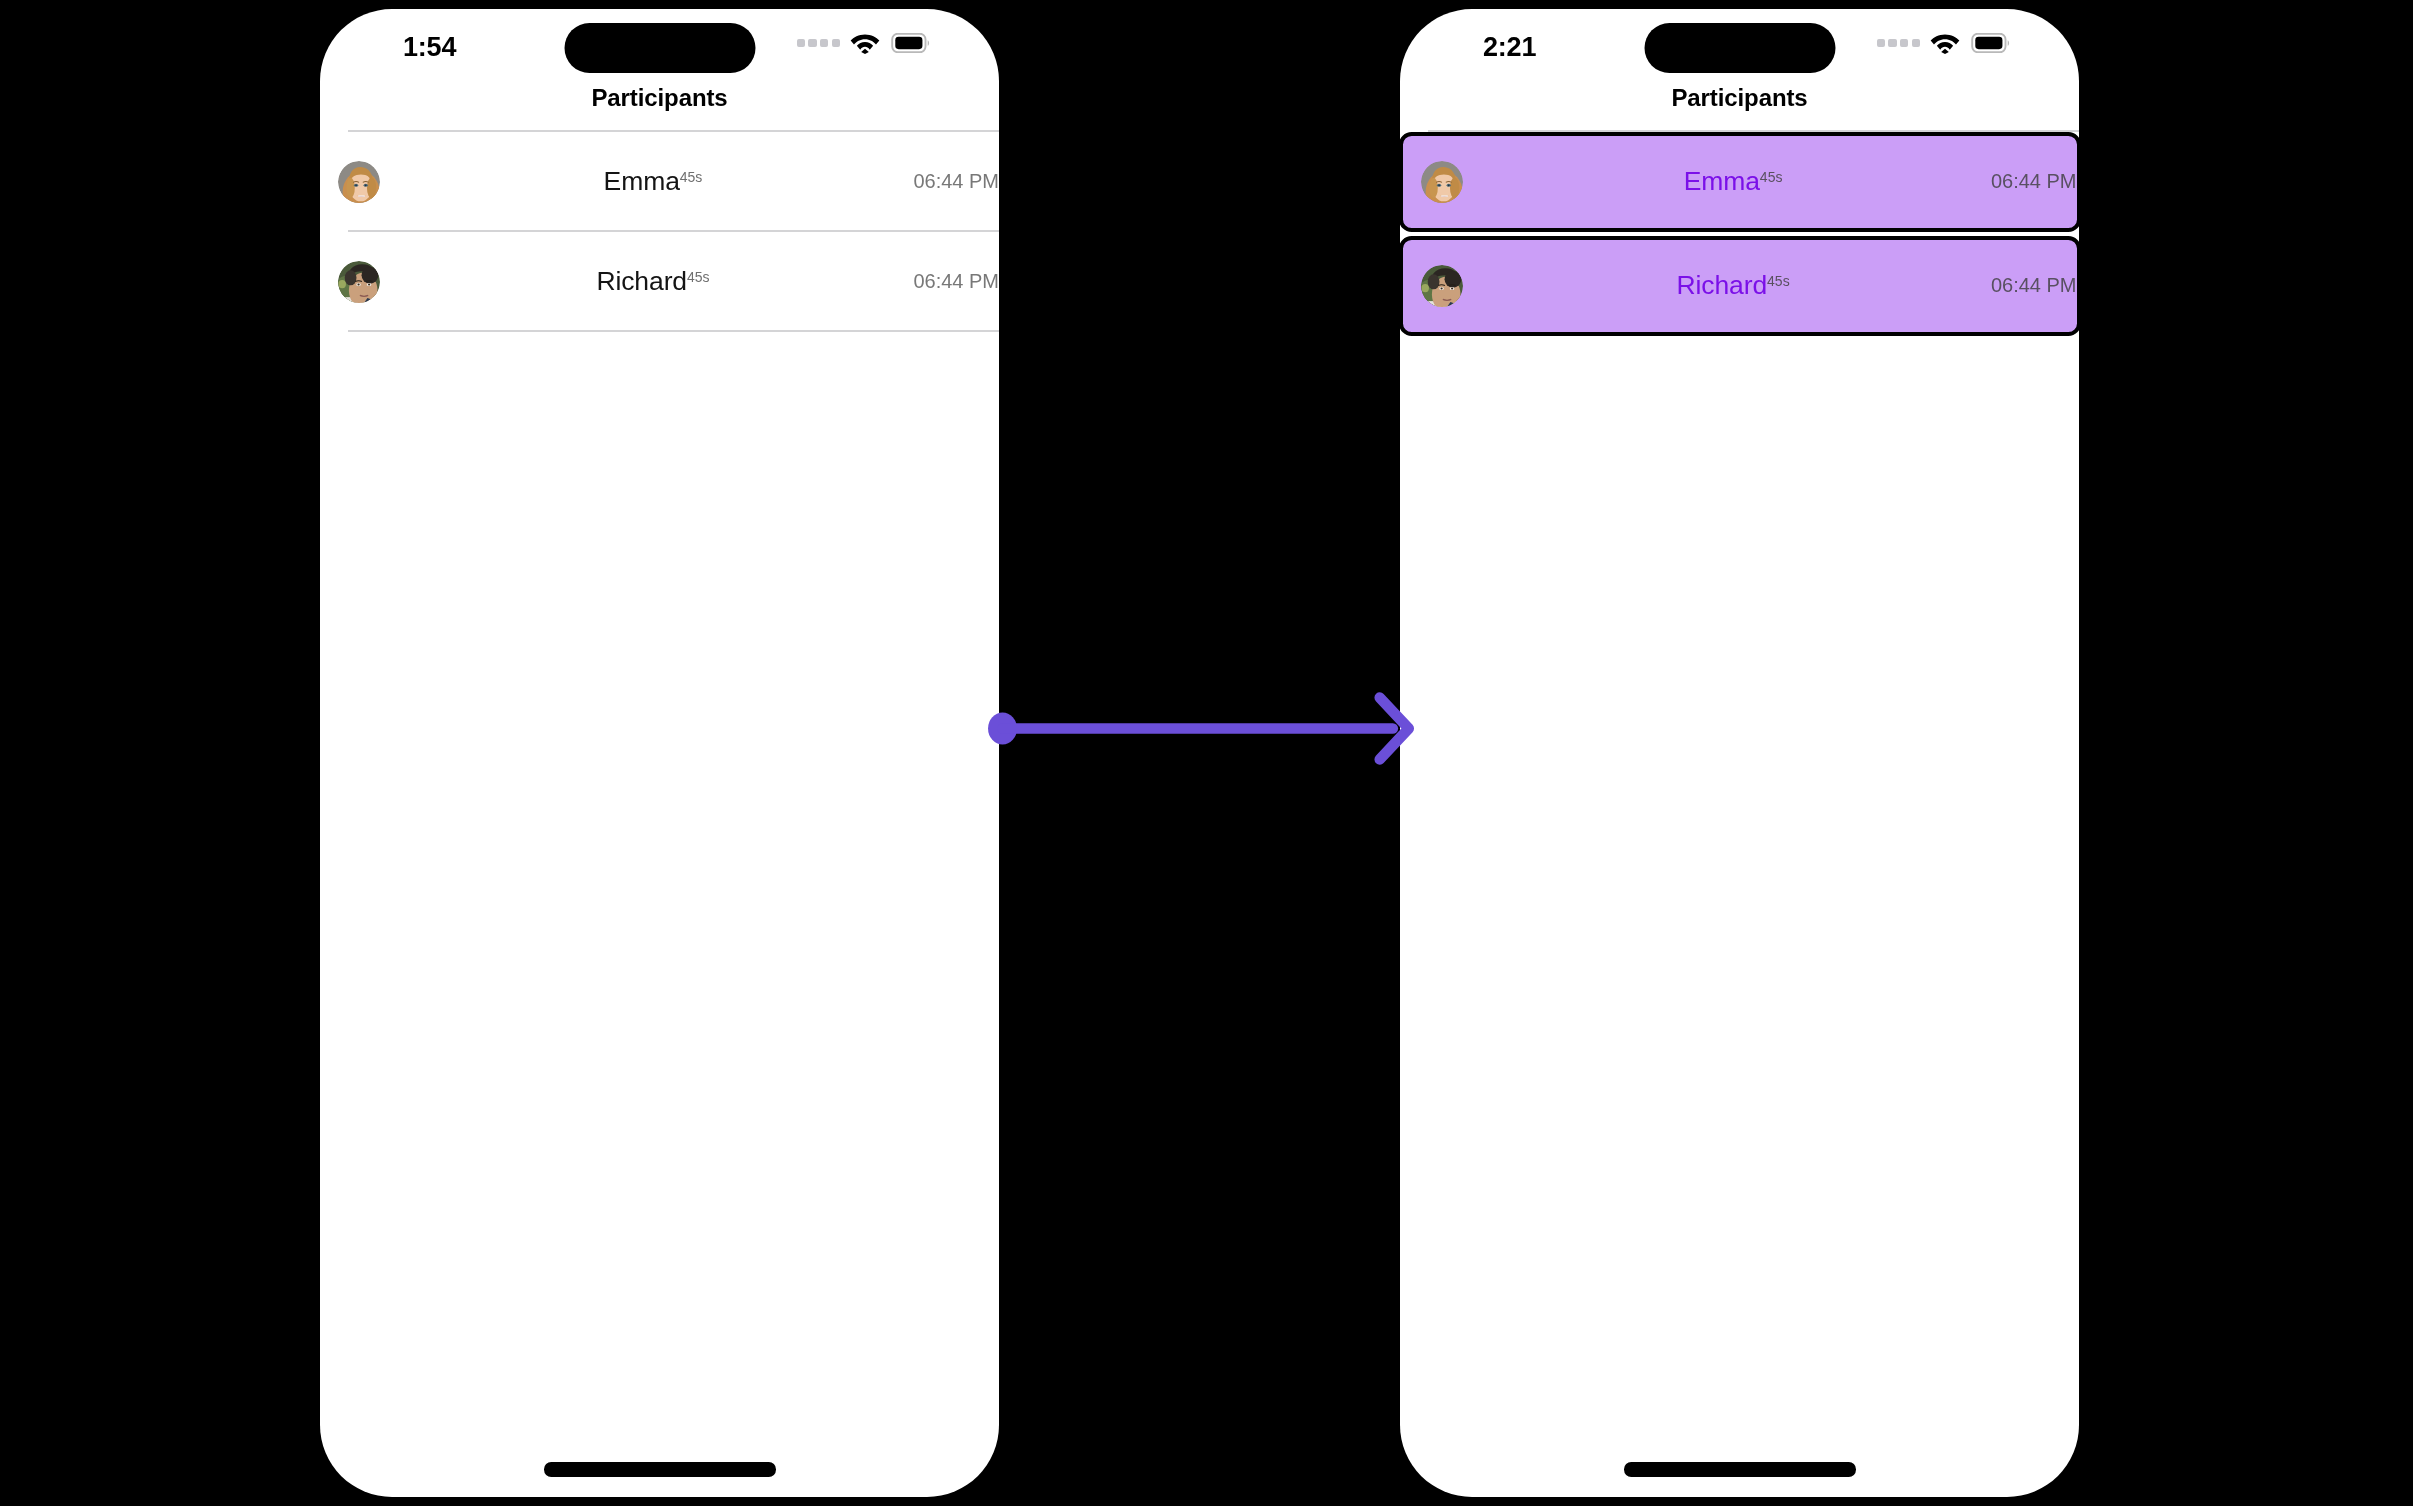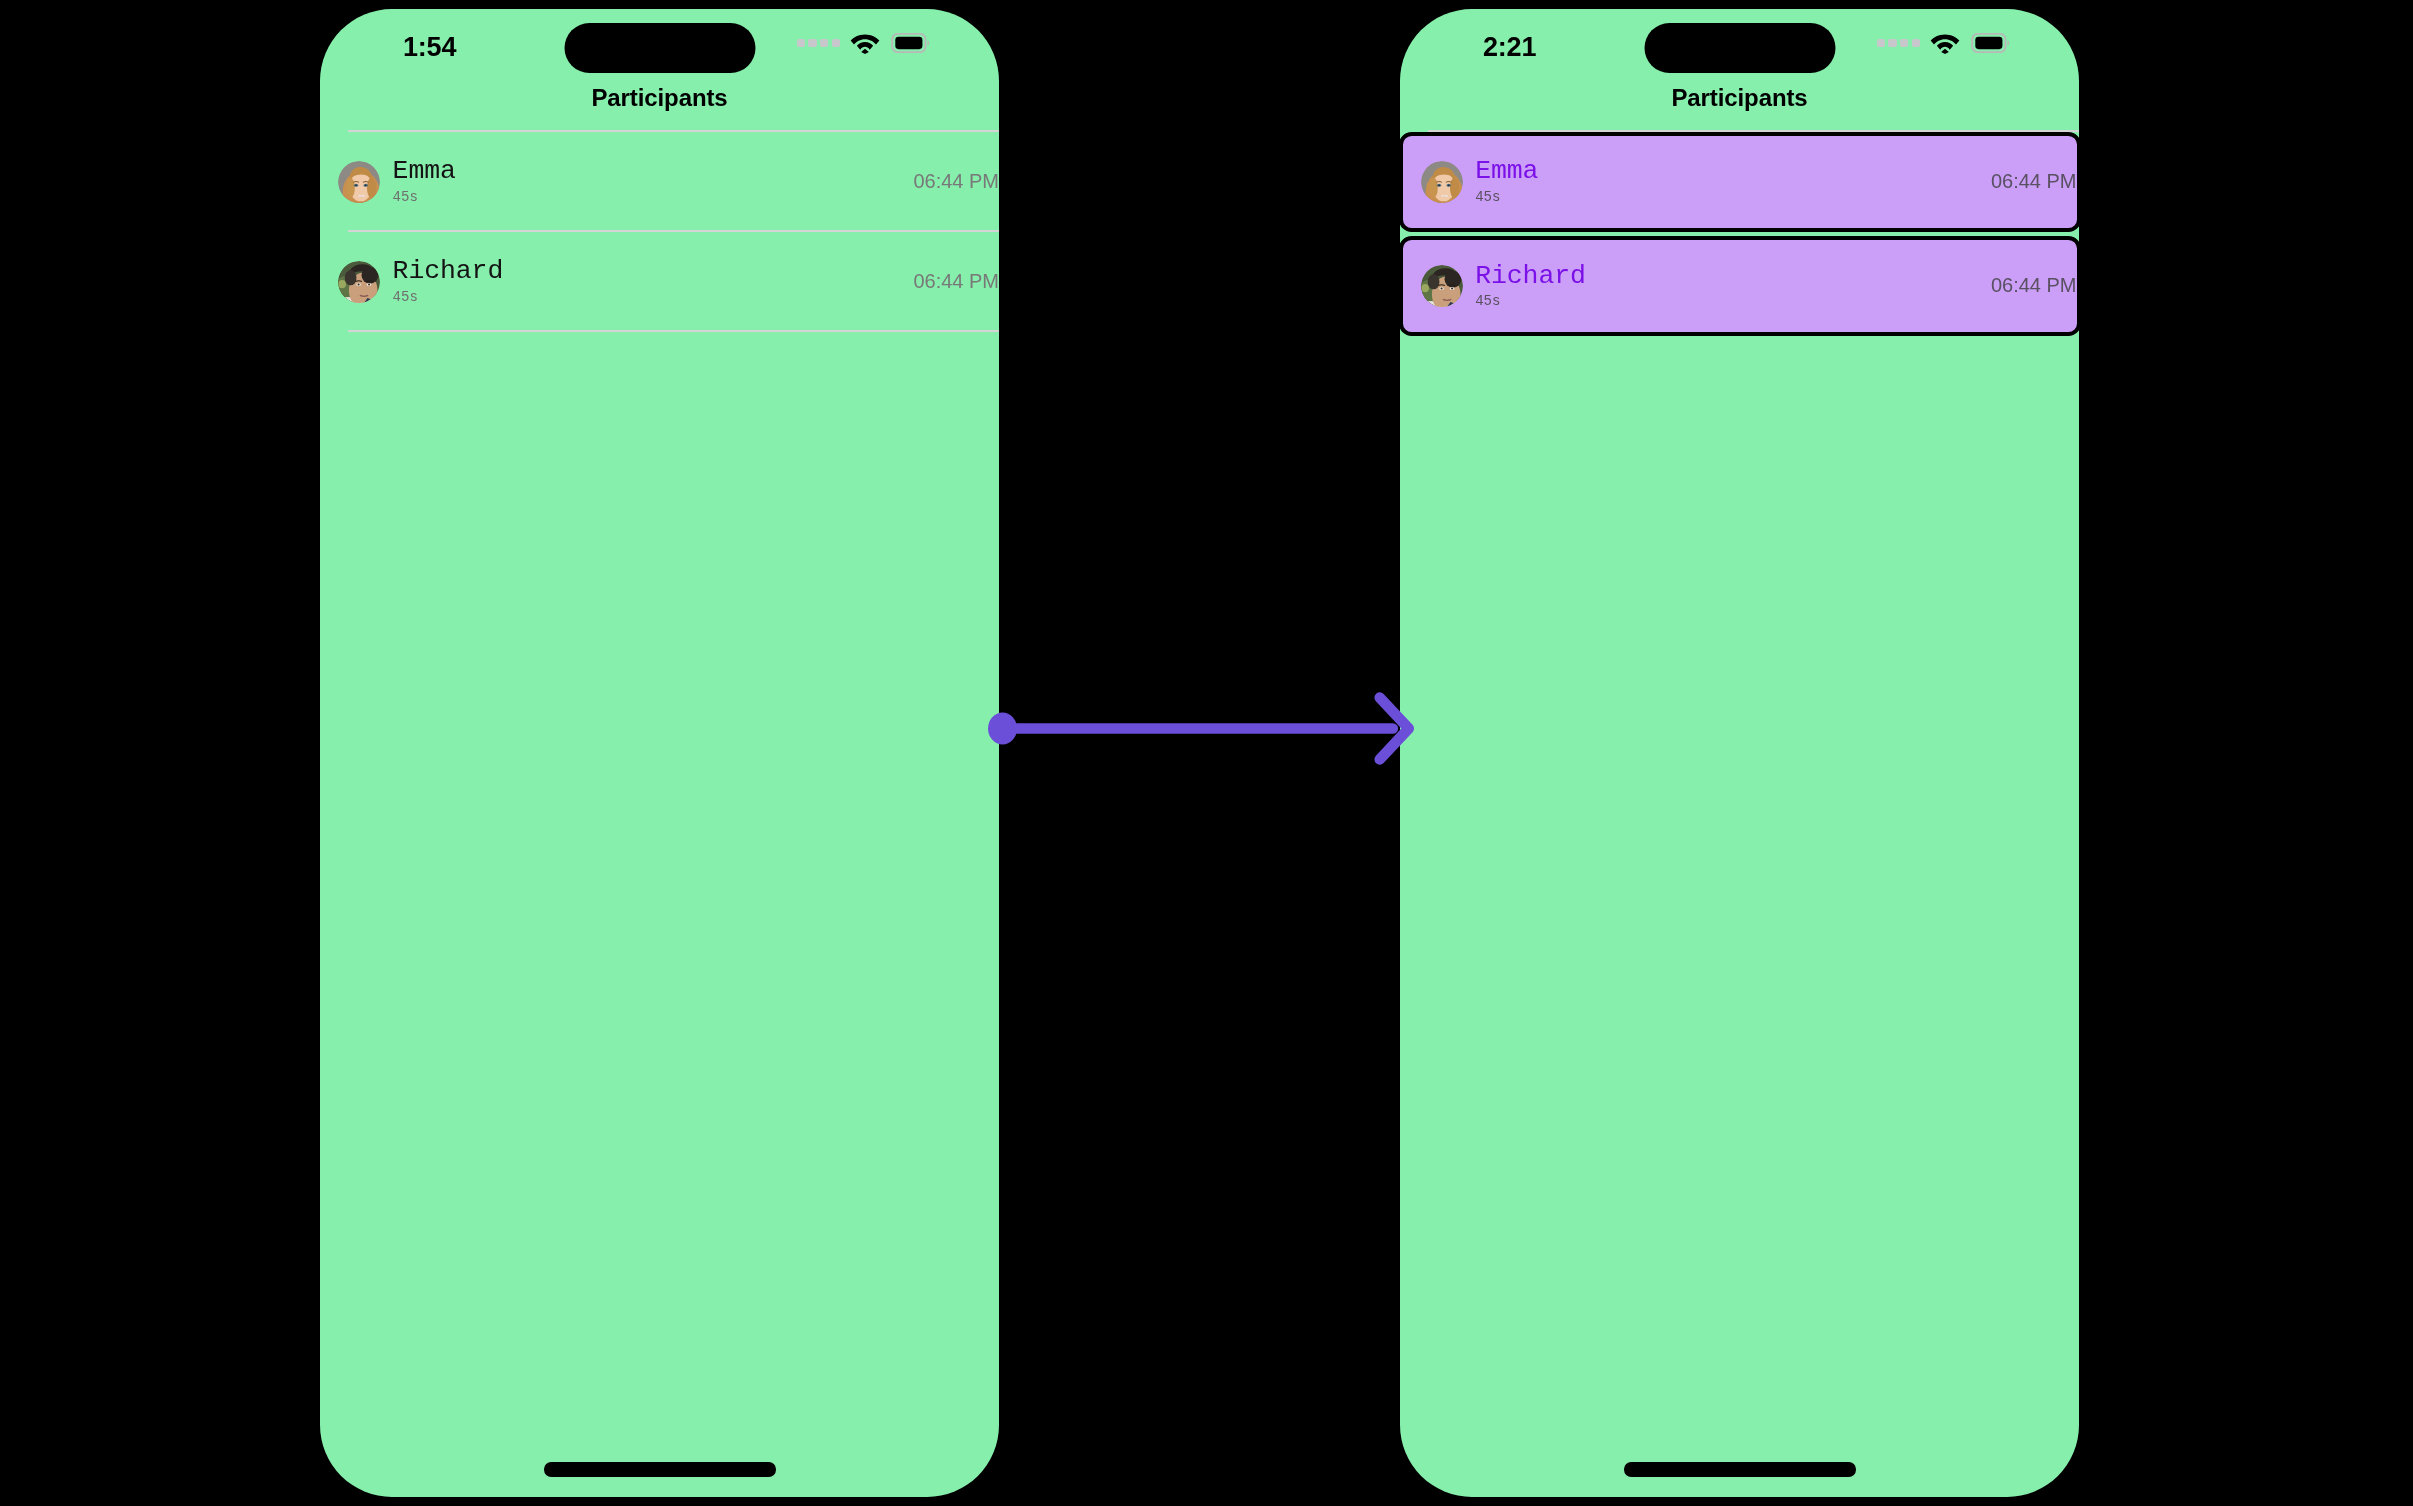--- a/index.html
+++ b/index.html
@@ -12,21 +12,21 @@
 
   .canvas {
     position: relative;
     width: 2420px; height: 1506px;
     background: #000000;
   }
 
   
   .phone {
     position: absolute;
-    background: #86efac;
+    background: #ffffff;
     overflow: hidden;
   }
   .phone.left  { left: 320px;  top: 8.7px; width: 679px; height: 1488px; border-radius: 72px; }
   .phone.right { left: 1377px; top: 8.7px; width: 679px; height: 1488px; border-radius: 72px; margin-left: 23px; }
 
   
   .statusbar {
     position: relative;
     height: 72px;
     width: 100%;
@@ -108,25 +108,24 @@
     border-radius: 50%;
     overflow: hidden;
     flex: 0 0 auto;
     position: relative;
   }
   .avatar svg { display: block; width: 100%; height: 100%; }
 
   .row-text {
     margin-left: 12.6px;
     display: flex;
-    flex-direction: column;
+    flex-direction: row;
     justify-content: center;
     flex: 1 1 auto;
     min-width: 0;
-    font-family: Liberation Mono, monospace;
   }
   .row-name {
     font-size: 26.5px;
     color: #141414;
     line-height: 1.12;
     letter-spacing: -0.1px;
   }
   .row-sub {
     font-size: 14px;
     color: #6f6f6f;

